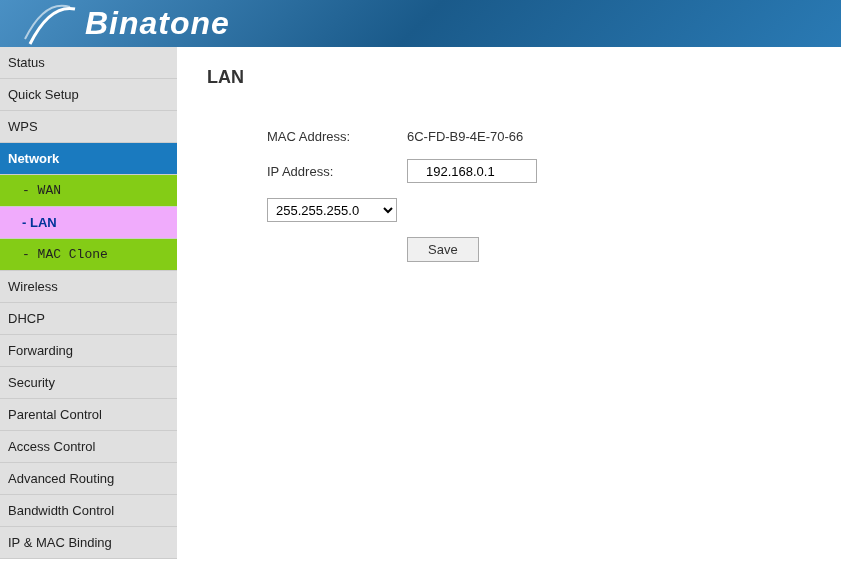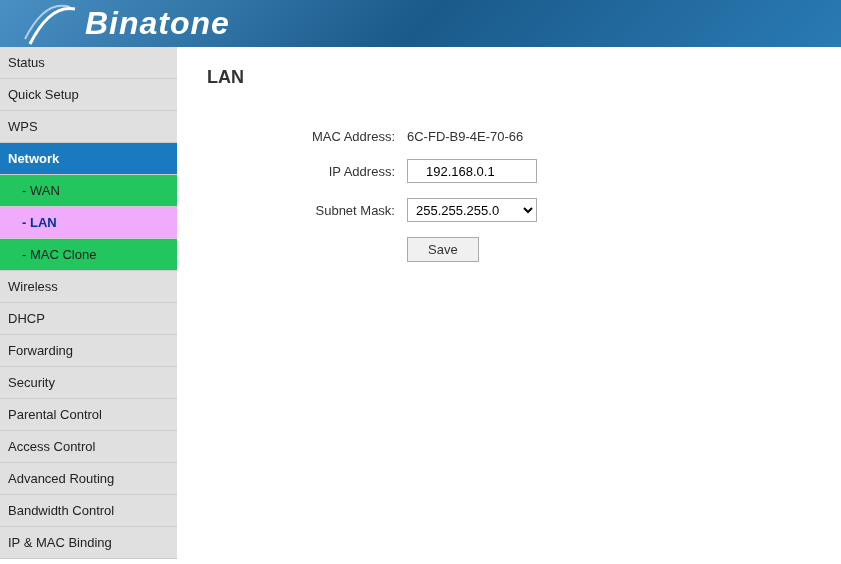--- a/index.html
+++ b/index.html
@@ -48,21 +48,22 @@
       background: #e0e0e0;
       text-decoration: none;
     }
     .sidebar-item.active {
       background: #1a7abf;
       color: white;
       font-weight: bold;
     }
     .sidebar-item.sub {
       padding-left: 22px;
-      background: #22c55e;
+      background: #84cc16;
+      font-family: Liberation Mono, monospace;
     }
     .sidebar-item.sub-active {
       padding-left: 22px;
       background: #f0abfc;
       color: #003399;
       font-weight: bold;
     }
 
     
     .content {
@@ -81,21 +82,21 @@
     .form-table {
       margin-left: 60px;
     }
     .form-row {
       display: flex;
       align-items: center;
       margin-bottom: 15px;
     }
     .form-label {
       width: 140px;
-      text-align: right;
+      text-align: left;
       padding-right: 12px;
       font-size: 13px;
       color: #333;
       font-weight: normal;
     }
     .form-value {
       font-size: 13px;
       color: #333;
     }
     .form-input {
@@ -170,21 +171,20 @@
         <span class="form-label">MAC Address:</span>
         <span class="form-value">6C-FD-B9-4E-70-66</span>
       </div>
 
       <div class="form-row">
         <span class="form-label">IP Address:</span>
         <input class="form-input" type="text" value="192.168.0.1" style="">
       </div>
 
       <div class="form-row">
-        <span class="form-label">Subnet Mask:</span>
         <select class="form-select">
           <option>255.255.255.0</option>
           <option>255.255.0.0</option>
           <option>255.0.0.0</option>
         </select>
       </div>
 
     </div>
 
     <div class="save-row">

